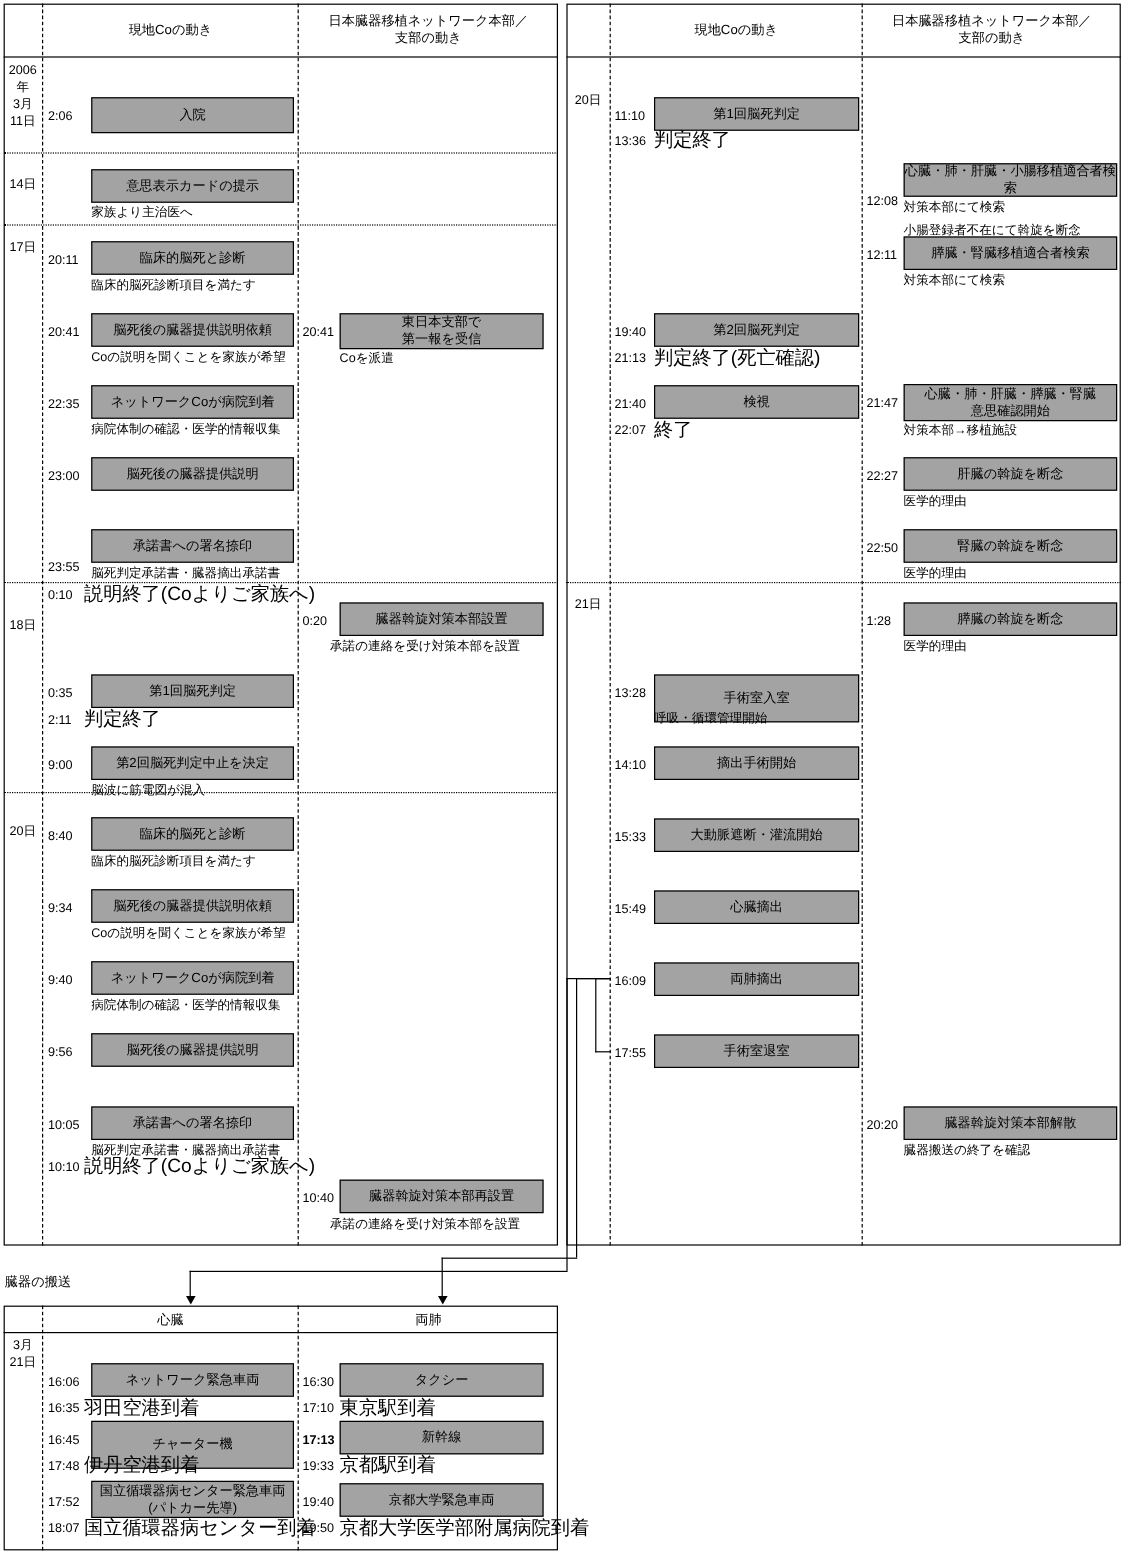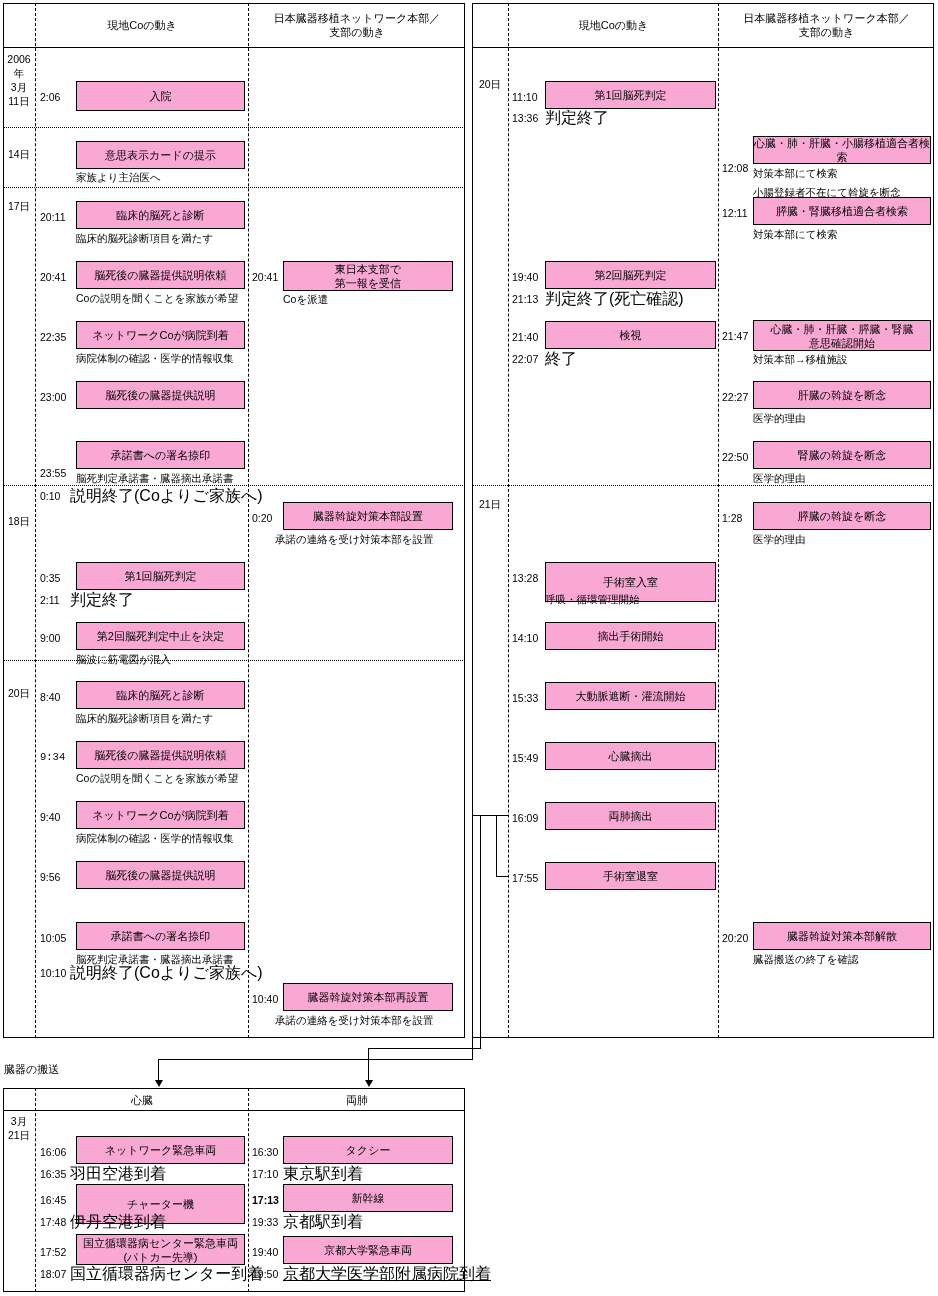--- a/index.html
+++ b/index.html
@@ -66,21 +66,21 @@
   .evbox {
     position: absolute;
     border: 1px solid #000;
     box-sizing: border-box;
     font-size: 11px;
     line-height: 14px;
     text-align: center;
     display: flex;
     align-items: center;
     justify-content: center;
-    background: #f9a8d4;
+    background: #a3a3a3;
     white-space: pre-line;
   }
   .note {
     position: absolute;
     font-size: 10.5px;
     line-height: 12px;
     text-align: left;
     white-space: nowrap;
   }
   .plain {
@@ -179,21 +179,21 @@
 <div class="note" style="left:76px; top:653px;">脳波に筋電図が混入</div>
 
 <div class="time" style="left:252px; top:512px;">0:20</div>
 <div class="evbox" style="left:283px; top:502px; width:170px; height:28px;">臓器斡旋対策本部設置</div>
 <div class="note" style="left:275px; top:533px;">承諾の連絡を受け対策本部を設置</div>
 
 <div class="time" style="left:40px; top:691px;">8:40</div>
 <div class="evbox" style="left:76px; top:681px; width:169px; height:28px;">臨床的脳死と診断</div>
 <div class="note" style="left:76px; top:712px;">臨床的脳死診断項目を満たす</div>
 
-<div class="time" style="left:40px; top:751px;font-family:Liberation Mono, monospace;">9:34</div>
+<div class="time" style="left:40px; top:751px;">9:34</div>
 <div class="evbox" style="left:76px; top:741px; width:169px; height:28px;">脳死後の臓器提供説明依頼</div>
 <div class="note" style="left:76px; top:772px;">Coの説明を聞くことを家族が希望</div>
 
 <div class="time" style="left:40px; top:811px;">9:40</div>
 <div class="evbox" style="left:76px; top:801px; width:169px; height:28px;">ネットワークCoが病院到着</div>
 <div class="note" style="left:76px; top:832px;">病院体制の確認・医学的情報収集</div>
 
 <div class="time" style="left:40px; top:871px;">9:56</div>
 <div class="evbox" style="left:76px; top:861px; width:169px; height:28px;">脳死後の臓器提供説明</div>
 
@@ -336,13 +336,13 @@
 <div class="plain" style="left:283px; top:1168px;">東京駅到着</div>
 
 <div class="time" style="left:252px; top:1194px;font-weight:bold;">17:13</div>
 <div class="evbox" style="left:283px; top:1184px; width:170px; height:28px;">新幹線</div>
 <div class="time" style="left:252px; top:1216px;">19:33</div>
 <div class="plain" style="left:283px; top:1216px;">京都駅到着</div>
 
 <div class="time" style="left:252px; top:1246px;">19:40</div>
 <div class="evbox" style="left:283px; top:1236px; width:170px; height:28px;">京都大学緊急車両</div>
 <div class="time" style="left:252px; top:1268px;">19:50</div>
-<div class="plain" style="left:283px; top:1268px;text-decoration:underline;">京都大学医学部附属病院到着</div>
+<div class="plain" style="left:283px; top:1268px;">京都大学医学部附属病院到着</div>
 
 </body></html>

